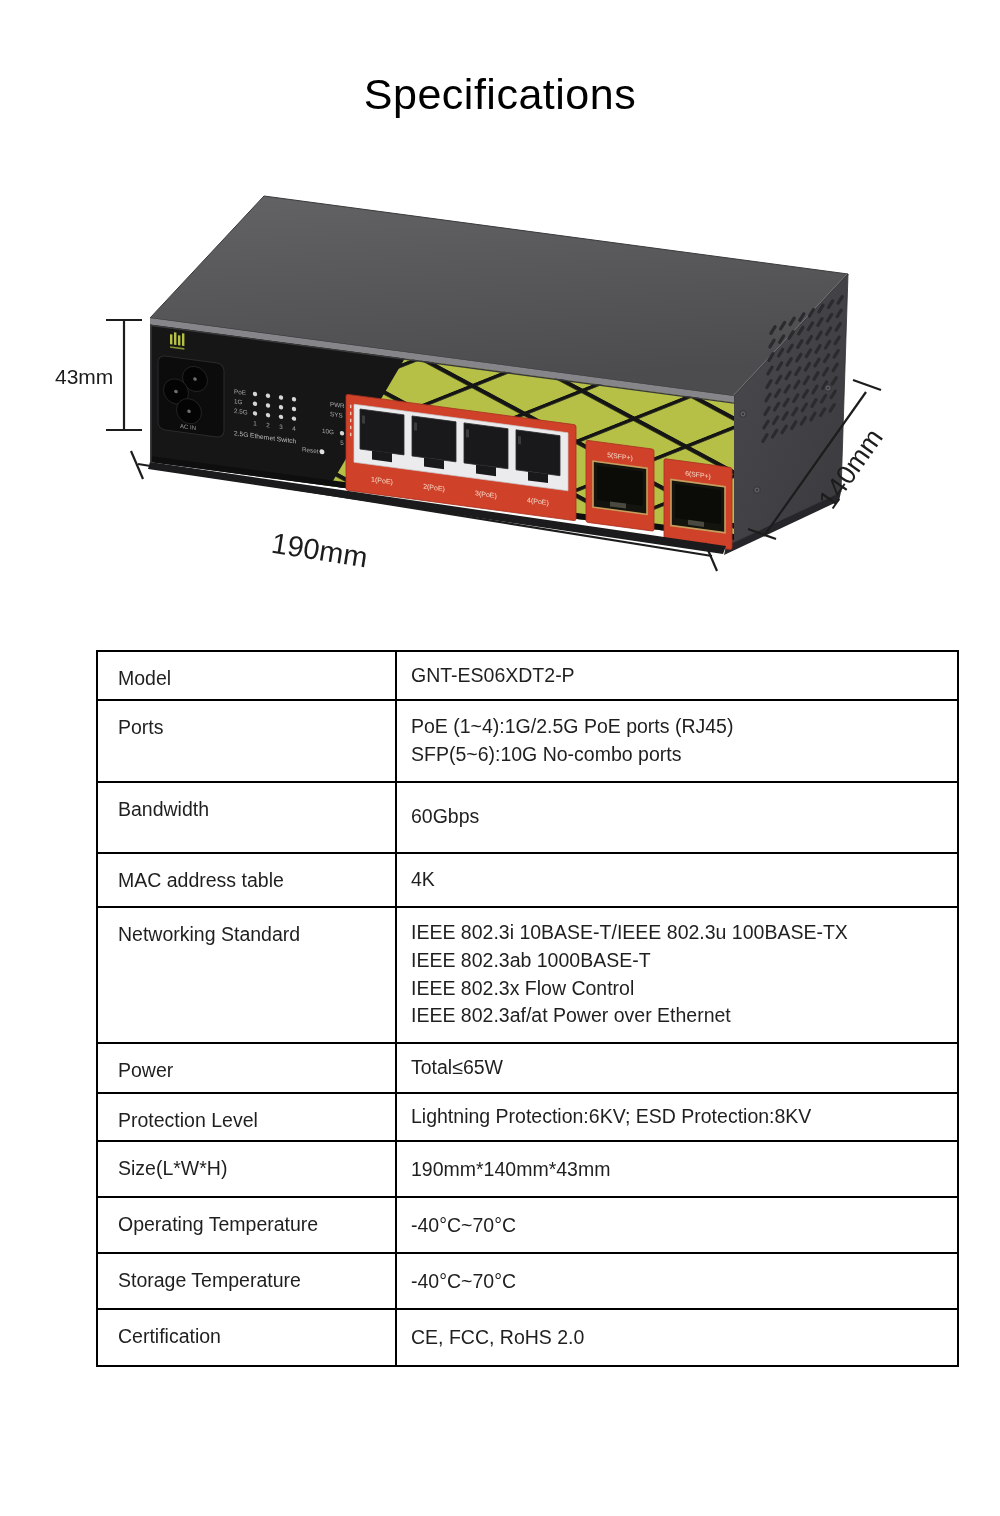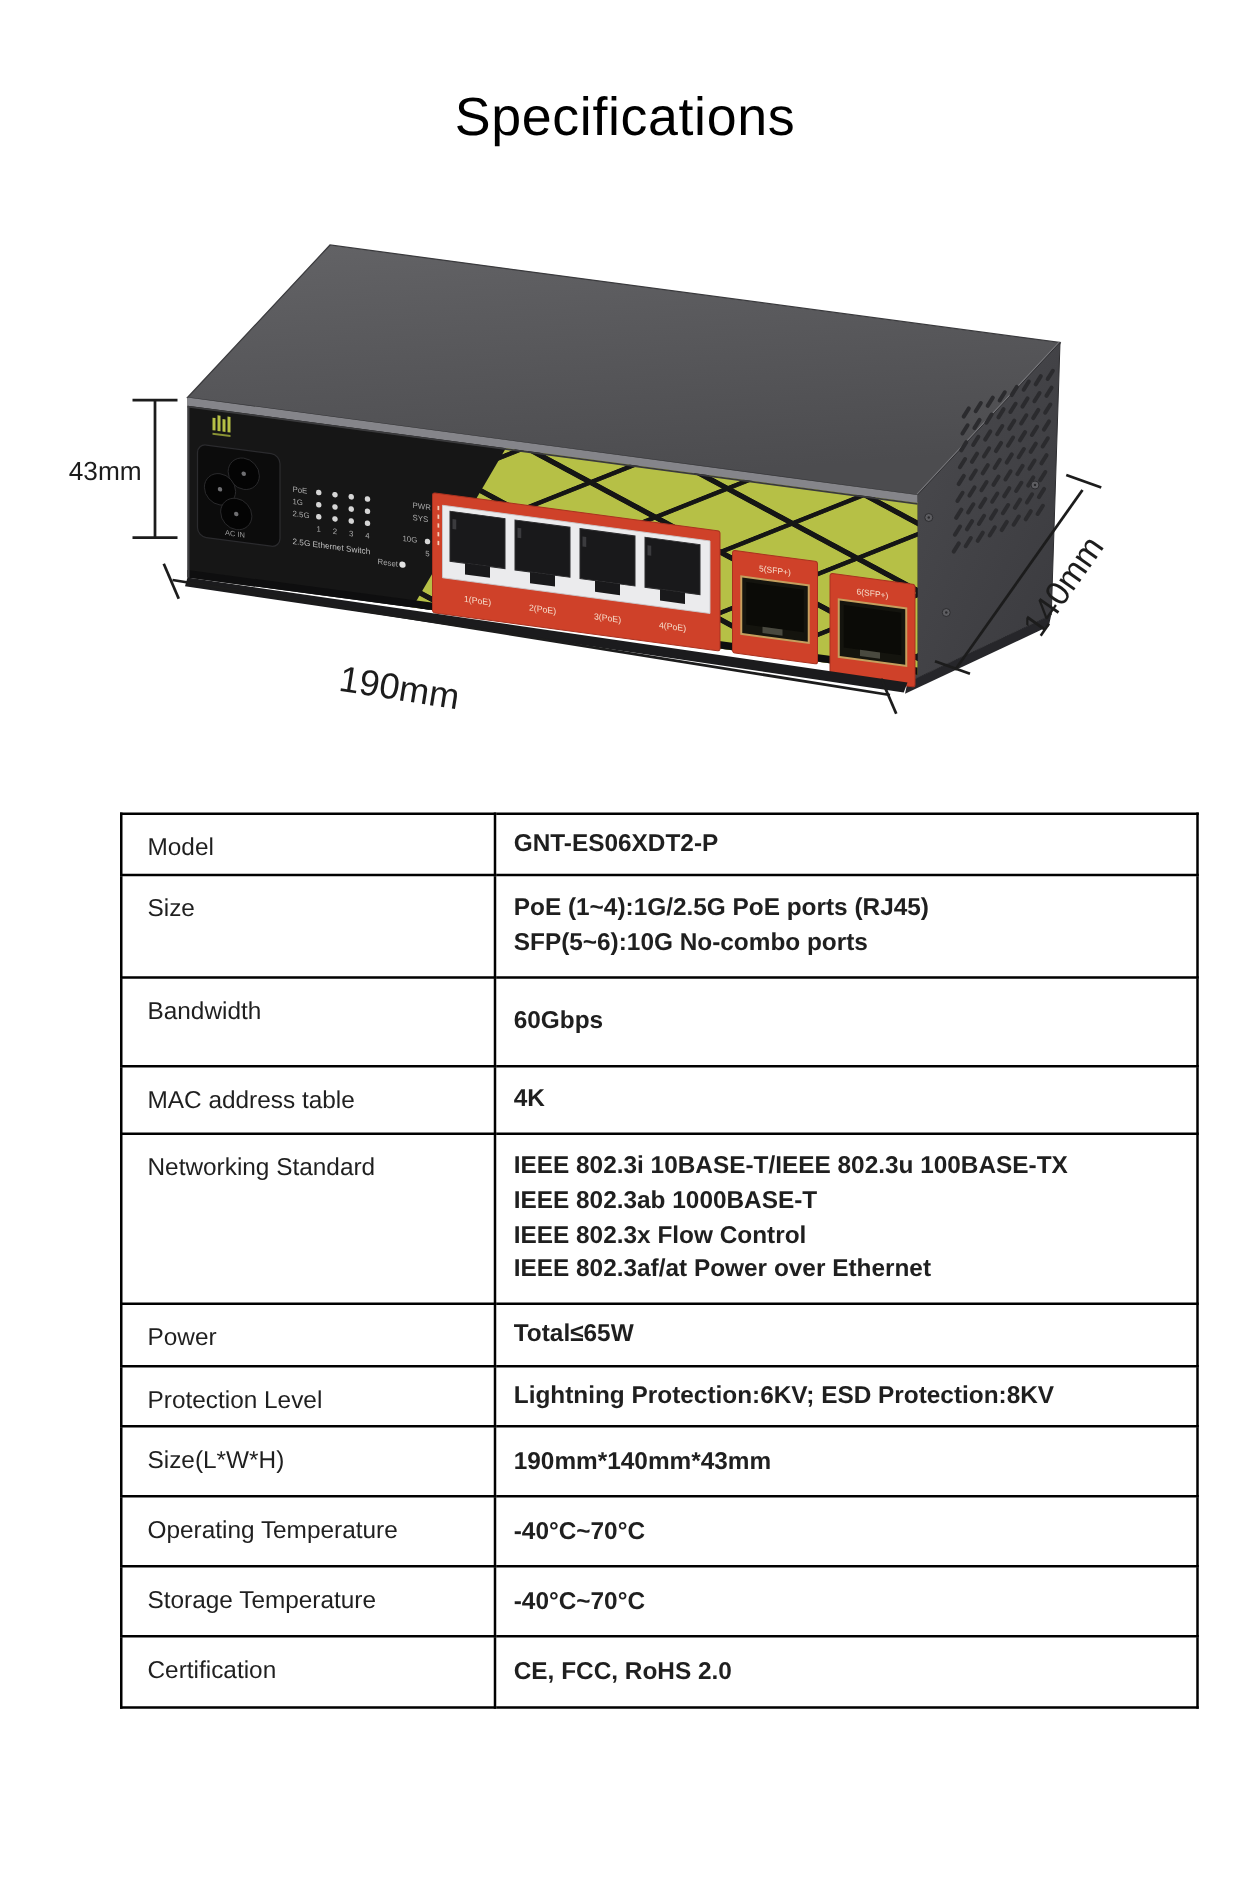--- a/index.html
+++ b/index.html
@@ -5,21 +5,21 @@
   html,body{margin:0;padding:0;background:#ffffff;}
   body{width:1000px;height:1516px;position:relative;overflow:hidden;
        font-family:"Liberation Sans","DejaVu Sans",sans-serif;color:#1c1c1c;}
   .page-title{position:absolute;top:70px;left:0;width:1000px;text-align:center;
        font-size:43px;font-weight:400;color:#000000;letter-spacing:0.5px;}
   .device-svg{position:absolute;top:0;left:0;}
   .spec-table{position:absolute;top:650px;left:68px;border-collapse:collapse;
        table-layout:fixed;width:863px;margin-left:28px;}
   .spec-table td{border:2px solid #000;font-size:19.5px;line-height:1.42;color:#1f1f1f;}
   .spec-table td.c-label{width:297px;vertical-align:top;padding:13px 8px 6px 20px;}
-  .spec-table td.c-value{vertical-align:middle;padding:6px 10px 6px 14px;white-space:pre-line;font-weight:bold;}
+  .spec-table td.c-value{vertical-align:middle;padding:6px 10px 6px 14px;white-space:pre-line;}
   
   .r0{height:47px}.r1{height:82px}.r2{height:54px}.r3{height:71px}.r4{height:54px}
   .r5{height:136px}.r6{height:49px}.r7{height:50px}.r8{height:47px}.r9{height:56px}
   .r10{height:56px}.r11{height:56px}.r12{height:57px}
 </style>
 </head>
 <body>
 
 <div class="page-title">Specifications</div>
 
@@ -225,21 +225,21 @@
   <colgroup>
       <col style="width:299px">
       <col>
     </colgroup>
   <tbody>
     <tr class="r0">
       <td class="c-label">Model</td>
       <td class="c-value">GNT-ES06XDT2-P</td>
     </tr>
     <tr class="r1">
-      <td class="c-label">Size</td>
+      <td class="c-label">Ports</td>
       <td class="c-value">PoE (1~4):1G/2.5G PoE ports (RJ45)
 SFP(5~6):10G No-combo ports</td>
     </tr>
     <tr class="r3">
       <td class="c-label">Bandwidth</td>
       <td class="c-value">60Gbps</td>
     </tr>
     <tr class="r4">
       <td class="c-label">MAC address table</td>
       <td class="c-value">4K</td>

